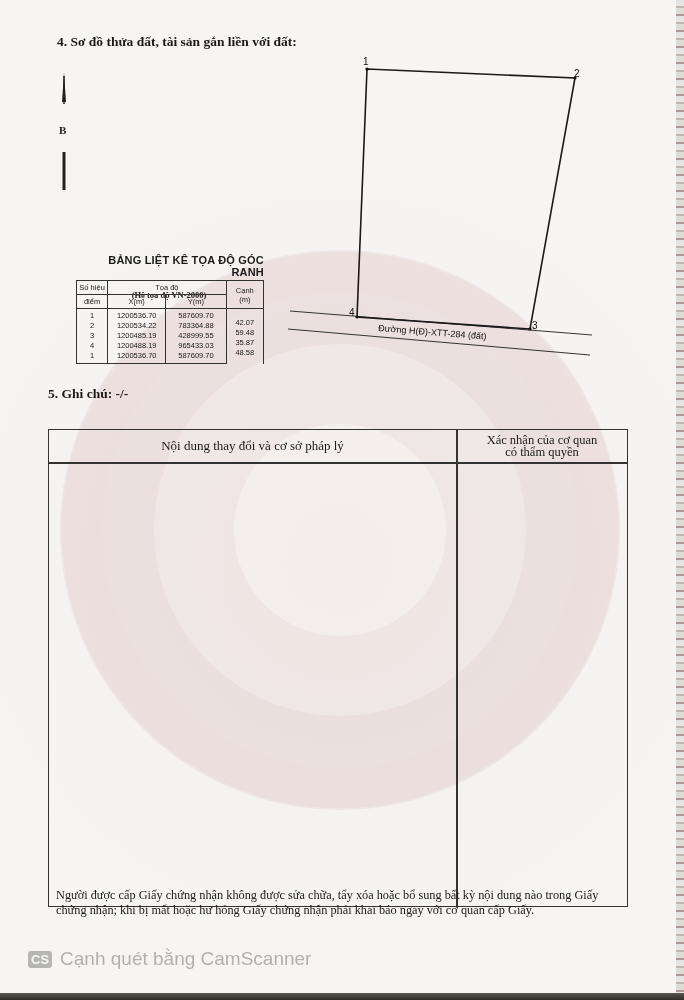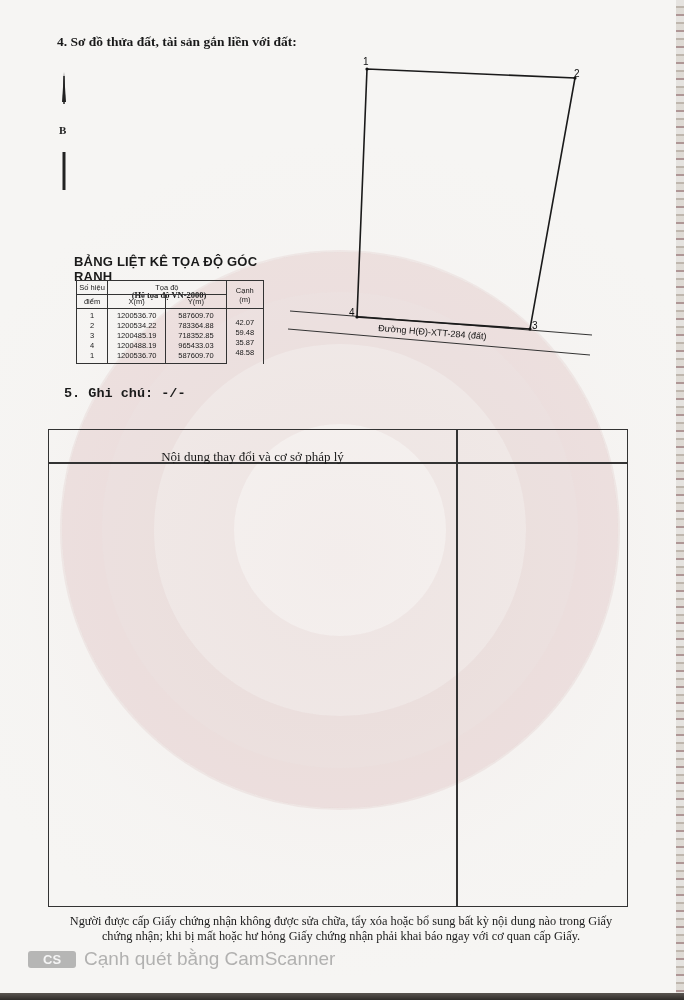--- a/index.html
+++ b/index.html
@@ -29,30 +29,30 @@
   }
   .page-right-edge {
     position: absolute; left: 676px; top: 0; width: 8px; height: 1000px;
     background: repeating-linear-gradient(#d8d4cf 0 6px, #8a7a6a 6px 8px, #c9c2b8 8px 14px, #6a3a3a 14px 16px);
     opacity: 0.5;
   }
   .heading {
     position: absolute; font-weight: bold; font-size: 13.5px; white-space: nowrap;
   }
   #h4 { left: 48px; top: 34px; margin-left: 9px; }
-  #h5 { left: 64px; top: 386px; font-family: Liberation Mono, monospace; }
+  #h5 { left: 48px; top: 386px; }
   #h6 { left: 48px; top: 410px; }
 
   
   .north-arrow { position: absolute; left: 56px; top: 72px; width: 16px; height: 120px; }
 
   
   .coord-title {
-    position: absolute; left: 74px; top: 254px; width: 190px; text-align: left;
-    font-family: "Liberation Sans", "DejaVu Sans", sans-serif; font-weight: bold; font-size: 13px; letter-spacing: 0.2px;
+    position: absolute; left: 74px; top: 254px; width: 190px; text-align: right;
+    font-family: "Liberation Sans", "DejaVu Sans", sans-serif; font-weight: bold; font-size: 11px; letter-spacing: 0.2px;
   }
   .coord-subtitle {
     position: absolute; left: 74px; top: 268px; width: 190px; text-align: center;
     font-weight: bold; font-size: 8.5px; margin-top: 22px;
   }
   table.coord {
     position: absolute; left: 76px; top: 280px; width: 188px;
     border-collapse: collapse;
     font-family: "Liberation Sans", "DejaVu Sans", sans-serif; font-size: 7.5px;
   }
@@ -75,48 +75,48 @@
 
   
   .changes {
     position: absolute; left: 48px; top: 429px; width: 580px; height: 478px;
     border: 1.5px solid #333;
   }
   .changes .divider-v { position: absolute; left: 407px; top: 0; width: 1.5px; height: 100%; background: #333; }
   .changes .divider-h { position: absolute; left: 0; top: 32px; width: 100%; height: 1.5px; background: #333; }
   .changes .hdr-left {
     position: absolute; left: 0; top: 0; width: 407px; height: 32px;
-    display: flex; align-items: center; justify-content: center; font-size: 13px; margin-top: 11px;
+    display: flex; align-items: center; justify-content: center; font-size: 13px;
   }
   .changes .hdr-right {
     position: absolute; left: 408px; top: 0; width: 170px; height: 32px;
     display: flex; flex-direction: column; align-items: center; justify-content: center;
     font-size: 12.5px; line-height: 12px;
   }
   .changes .body-left, .changes .body-right { position: absolute; top: 34px; bottom: 0; }
   .changes .body-left { left: 0; width: 407px; }
   .changes .body-right { left: 409px; right: 0; }
 
   .registry {
     position: absolute; left: 52px; top: 911px; font-size: 15px; white-space: nowrap;
   }
   .registry .prefix { font-weight: bold; font-size: 12px; }
   .registry .handwritten {
     font-family: "DejaVu Sans", sans-serif; font-style: italic; font-size: 14px; color: #1a2a6a; letter-spacing: -0.5px;
   }
   .notice {
-    position: absolute; left: 56px; top: 914px; width: 570px; font-size: 12.3px; line-height: 15px; text-align: center;
+    position: absolute; left: 56px; top: 888px; width: 570px; font-size: 12.3px; line-height: 15px;
   }
   .cs-watermark {
     position: absolute; left: 28px; top: 948px; height: 22px; display: flex; align-items: center;
     font-family: "Liberation Sans", "DejaVu Sans", sans-serif; color: rgba(120,120,120,0.55); font-size: 19px;
   }
   .cs-badge {
     display: inline-block; background: rgba(130,130,130,0.55); color: #f5f5f5; font-weight: bold;
-    font-size: 13px; padding: 1px 15px; border-radius: 3px; margin-right: 2px;
+    font-size: 13px; padding: 1px 3px; border-radius: 3px; margin-right: 2px;
   }
 </style>
 </head>
 <body>
 
 <div class="page">
   <div class="watermark-rings"></div>
 
   <div id="h4" class="heading">4. Sơ đồ thửa đất, tài sản gắn liền với đất:</div>
 
@@ -163,21 +163,21 @@
         </td>
       </tr>
       <tr>
         <td>2</td>
         <td>1200534.22</td>
         <td>783364.88</td>
       </tr>
       <tr>
         <td>3</td>
         <td>1200485.19</td>
-        <td>718352.85</td>
+        <td>428999.55</td>
       </tr>
       <tr>
         <td>4</td>
         <td>1200488.19</td>
         <td>965433.03</td>
       </tr>
       <tr>
         <td>1</td>
         <td>1200536.70</td>
         <td>587609.70</td>
@@ -201,20 +201,24 @@
     <text class="parcel-label" x="69" y="266">4</text>
     <text class="road-label" x="98" y="281" transform="rotate(4.5 98 281)">Đường H(Đ)-XTT-284 (đất)</text>
   </svg>
 
   <div id="h5" class="heading">5. Ghi chú: -/-</div>
 
   <div class="changes">
     <div class="divider-v"></div>
     <div class="divider-h"></div>
     <div class="hdr-left">Nội dung thay đổi và cơ sở pháp lý</div>
+    <div class="hdr-right">
+      <span>Xác nhận của cơ quan</span>
+      <span>có thẩm quyền</span>
+    </div>
     <div class="body-left"></div>
     <div class="body-right"></div>
   </div>
 
 
   <div class="notice">Người được cấp Giấy chứng nhận không được sửa chữa, tẩy xóa hoặc bổ sung bất kỳ nội dung nào trong Giấy chứng nhận; khi bị mất hoặc hư hỏng Giấy chứng nhận phải khai báo ngay với cơ quan cấp Giấy.</div>
 
   <div class="cs-watermark">
     <span class="cs-badge">CS</span>
     <span style="margin-left:6px;">Cạnh quét bằng CamScanner</span>

